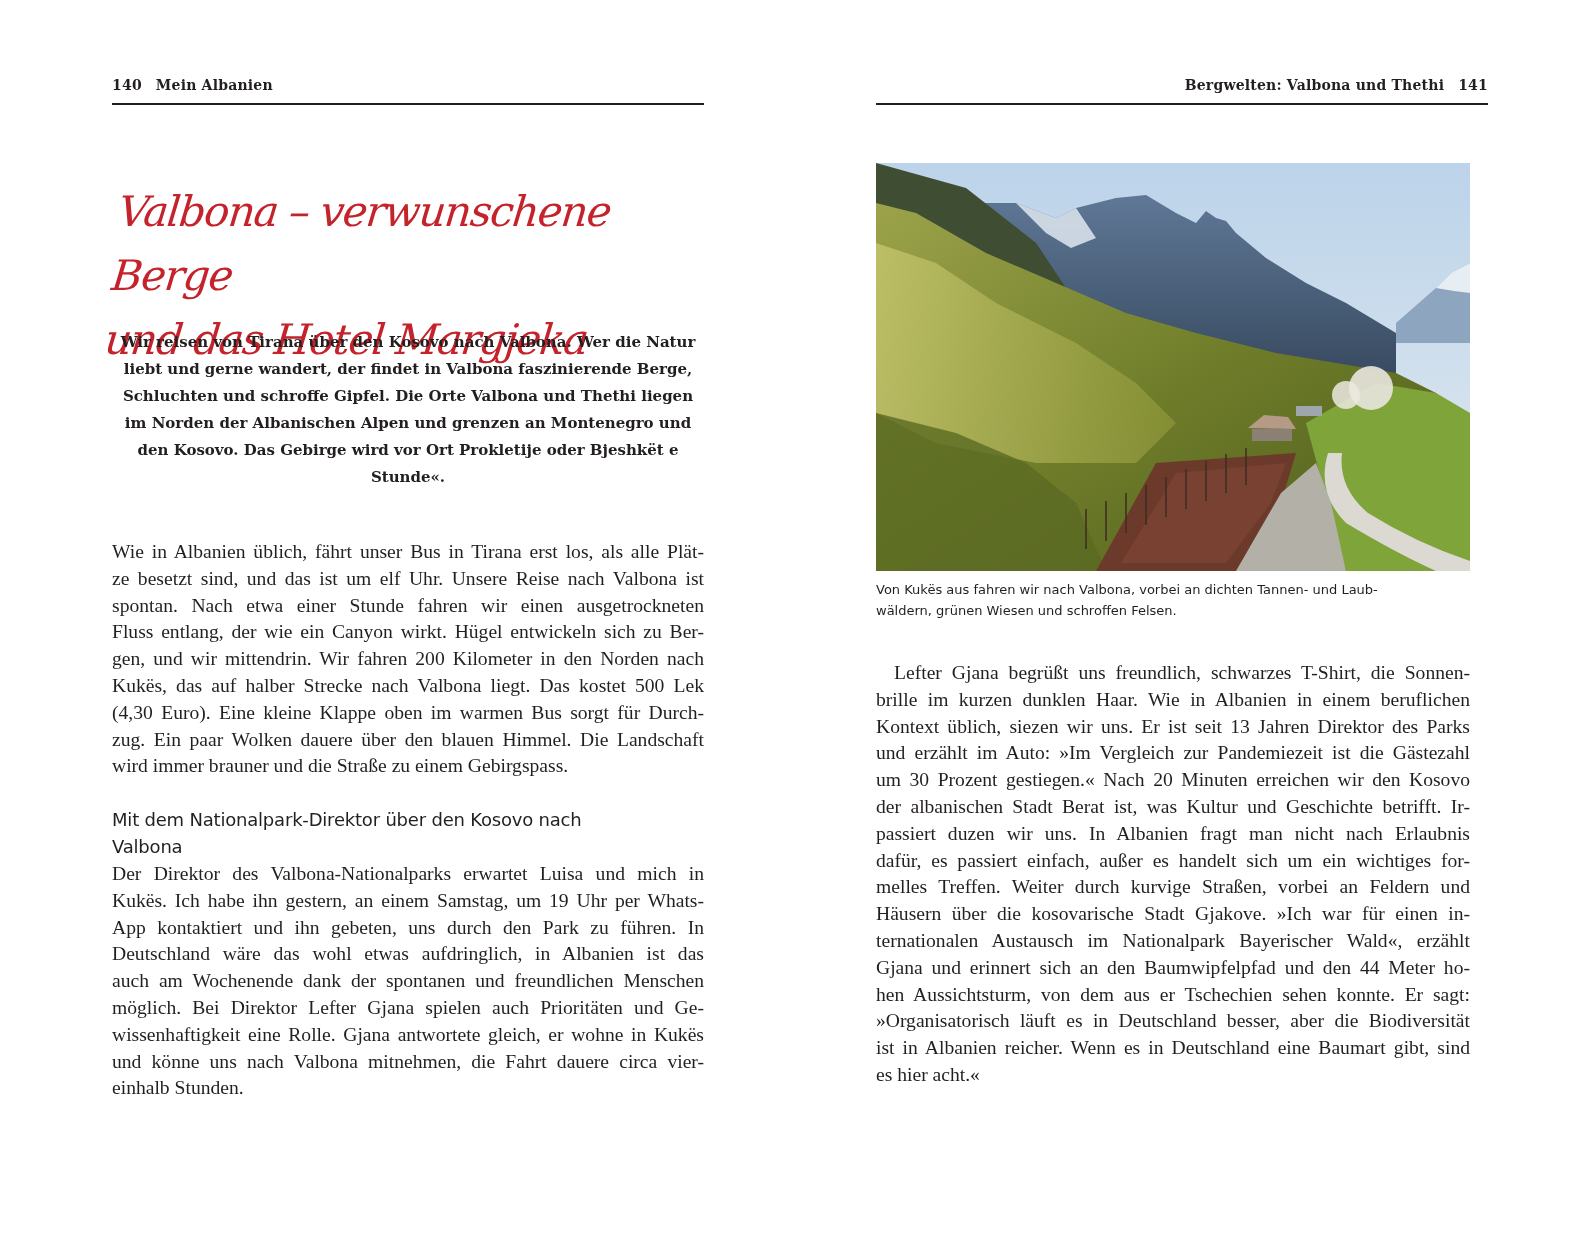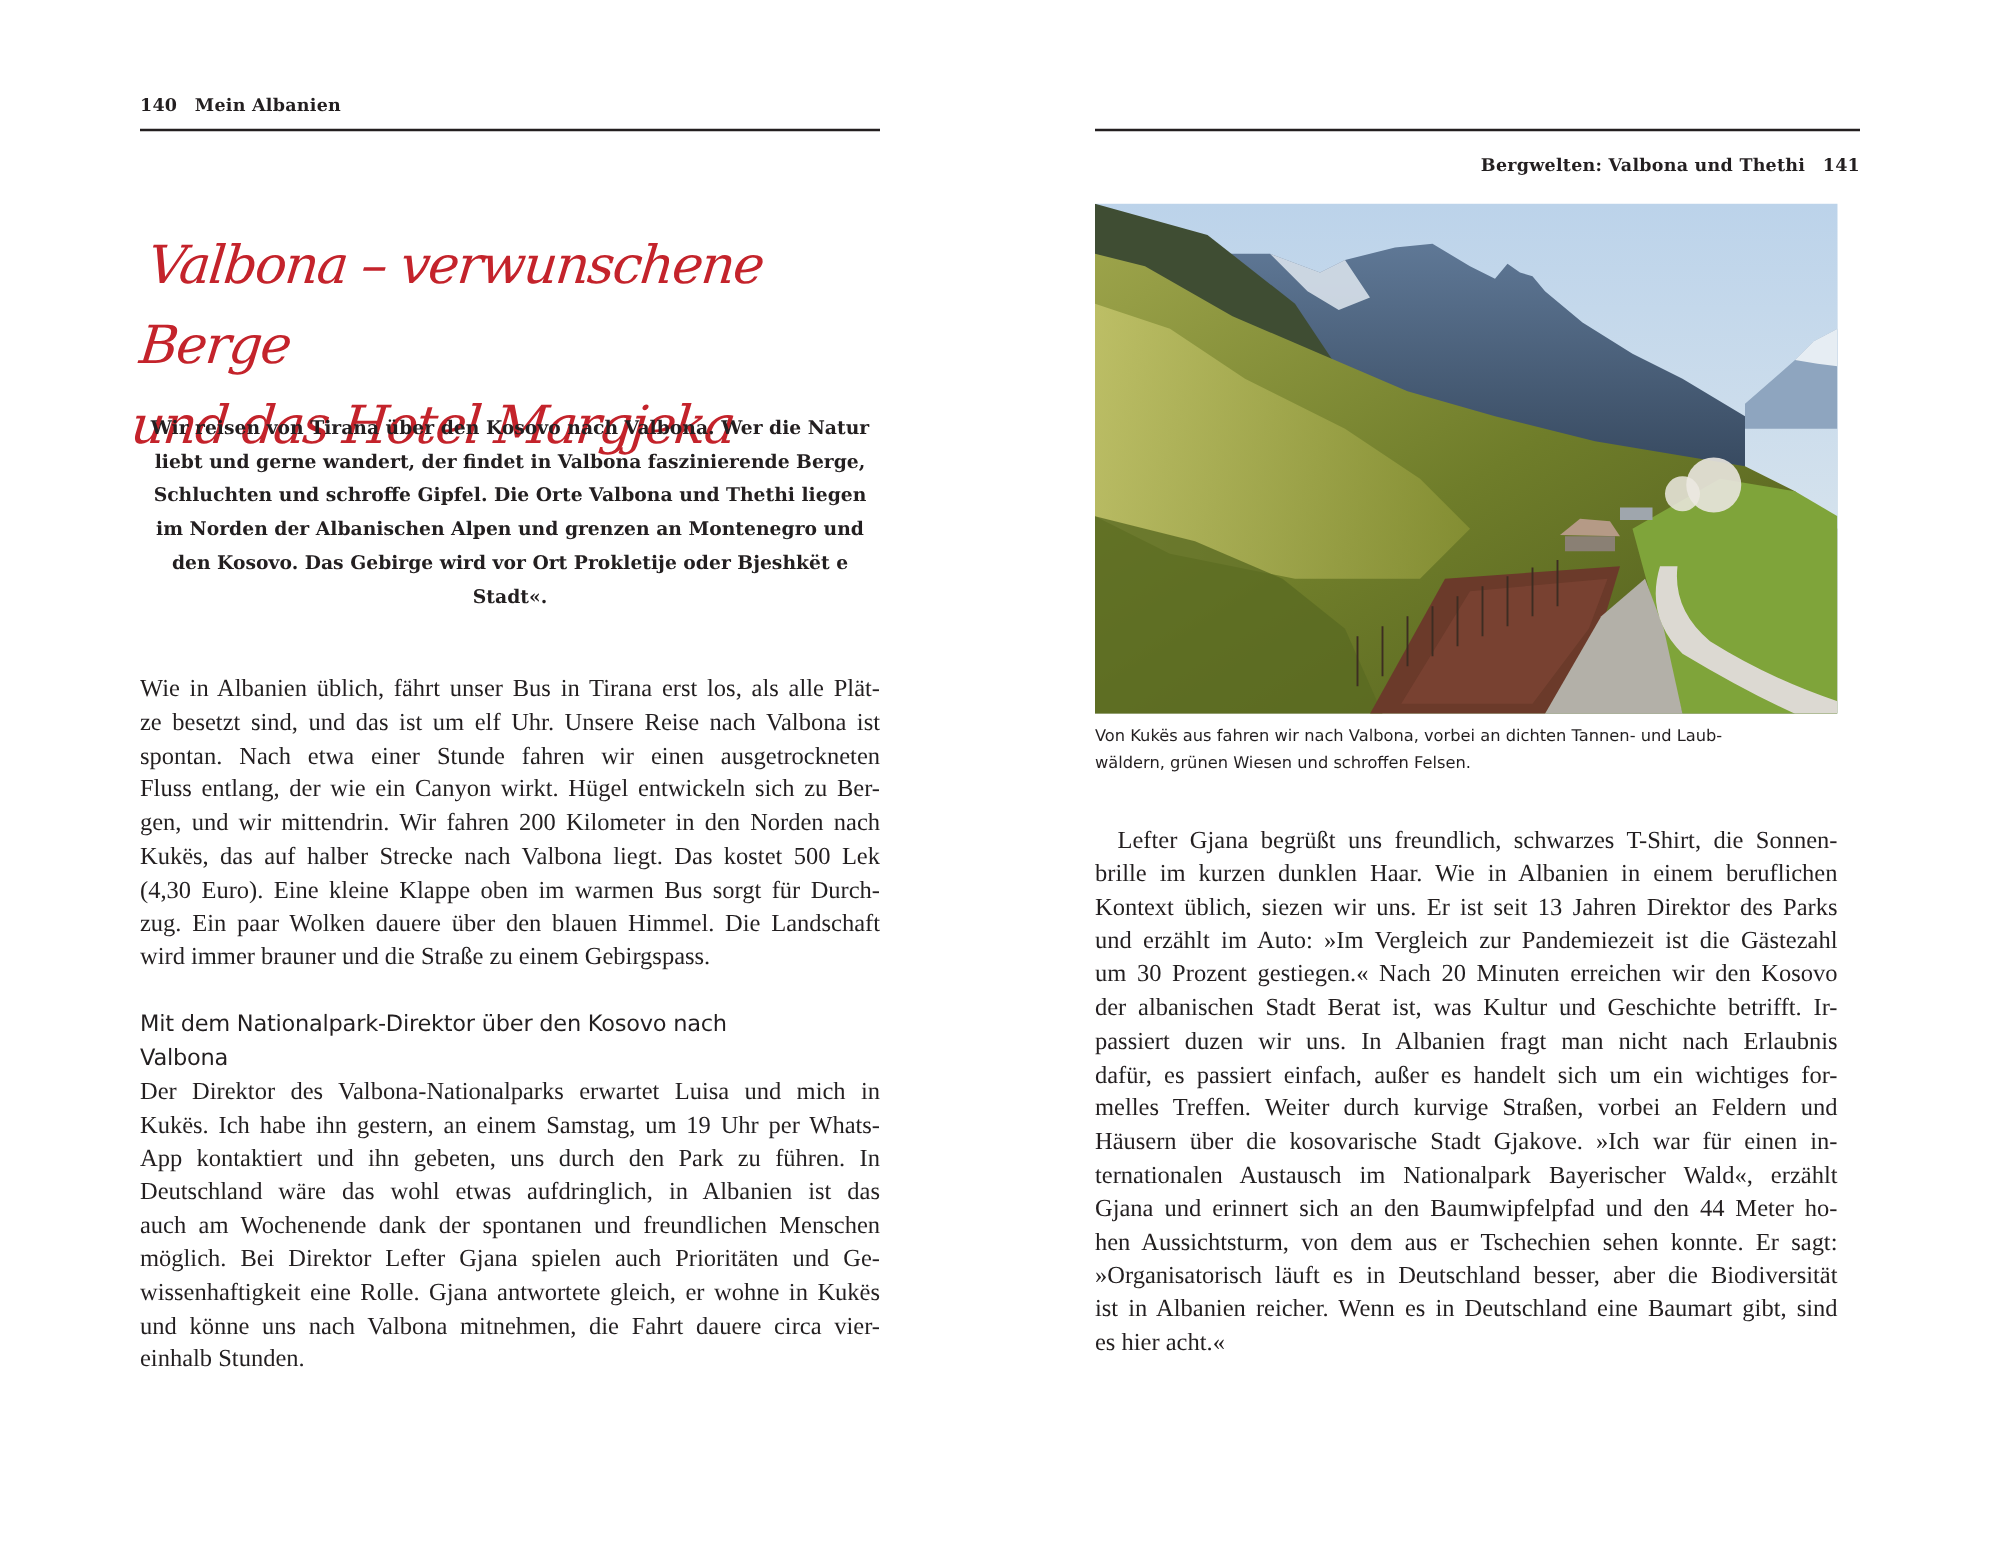--- a/index.html
+++ b/index.html
@@ -68,21 +68,21 @@
     <div>Valbona – verwunschene Berge</div>
     <div>und das Hotel Margjeka</div>
   </div>
 
   <div class="lead" id="lead">
       <span class="line" style="display: block; white-space: nowrap;">Wir reisen von Tirana über den Kosovo nach Valbona. Wer die Natur</span>
       <span class="line" style="display: block; white-space: nowrap;">liebt und gerne wandert, der findet in Valbona faszinierende Berge,</span>
       <span class="line" style="display: block; white-space: nowrap;">Schluchten und schroffe Gipfel. Die Orte Valbona und Thethi liegen</span>
       <span class="line" style="display: block; white-space: nowrap;">im Norden der Albanischen Alpen und grenzen an Montenegro und</span>
       <span class="line" style="display: block; white-space: nowrap;">den Kosovo. Das Gebirge wird vor Ort Prokletije oder Bjeshkët e</span>
-      <span class="line last" style="display: block; white-space: nowrap;">Stadt«.</span>
+      <span class="line last" style="display: block; white-space: nowrap;">Stunde«.</span>
     </div>
 
   <div class="body-text para1" id="para1">
       <span class="line">Wie in Albanien üblich, fährt unser Bus in Tirana erst los, als alle Plät-</span>
       <span class="line">ze besetzt sind, und das ist um elf Uhr. Unsere Reise nach Valbona ist</span>
       <span class="line">spontan. Nach etwa einer Stunde fahren wir einen ausgetrockneten</span>
       <span class="line">Fluss entlang, der wie ein Canyon wirkt. Hügel entwickeln sich zu Ber-</span>
       <span class="line">gen, und wir mittendrin. Wir fahren 200 Kilometer in den Norden nach</span>
       <span class="line">Kukës, das auf halber Strecke nach Valbona liegt. Das kostet 500 Lek</span>
       <span class="line">(4,30 Euro). Eine kleine Klappe oben im warmen Bus sorgt für Durch-</span>
@@ -102,21 +102,21 @@
       <span class="line">Deutschland wäre das wohl etwas aufdringlich, in Albanien ist das</span>
       <span class="line">auch am Wochenende dank der spontanen und freundlichen Menschen</span>
       <span class="line">möglich. Bei Direktor Lefter Gjana spielen auch Prioritäten und Ge-</span>
       <span class="line">wissenhaftigkeit eine Rolle. Gjana antwortete gleich, er wohne in Kukës</span>
       <span class="line">und könne uns nach Valbona mitnehmen, die Fahrt dauere circa vier-</span>
       <span class="line last">einhalb Stunden.</span>
     </div>
 </div>
 
 <div class="page page-right">
-  <div class="running-head" style="left:-18px;margin-top:48px;">
+  <div class="running-head" style="left:-18px;">
     <span>Bergwelten: Valbona und Thethi</span><span class="num">141</span>
   </div>
   <div class="rule" style="left:-18px;"></div>
 
   <div class="photo" aria-label="Valbona valley landscape">
     <svg width="594" height="408" viewBox="0 0 594 408">
       <defs>
         <linearGradient id="sky" x1="0" y1="0" x2="0" y2="1">
           <stop offset="0" stop-color="#bcd3ea"></stop>
           <stop offset="1" stop-color="#e3ebef"></stop>

